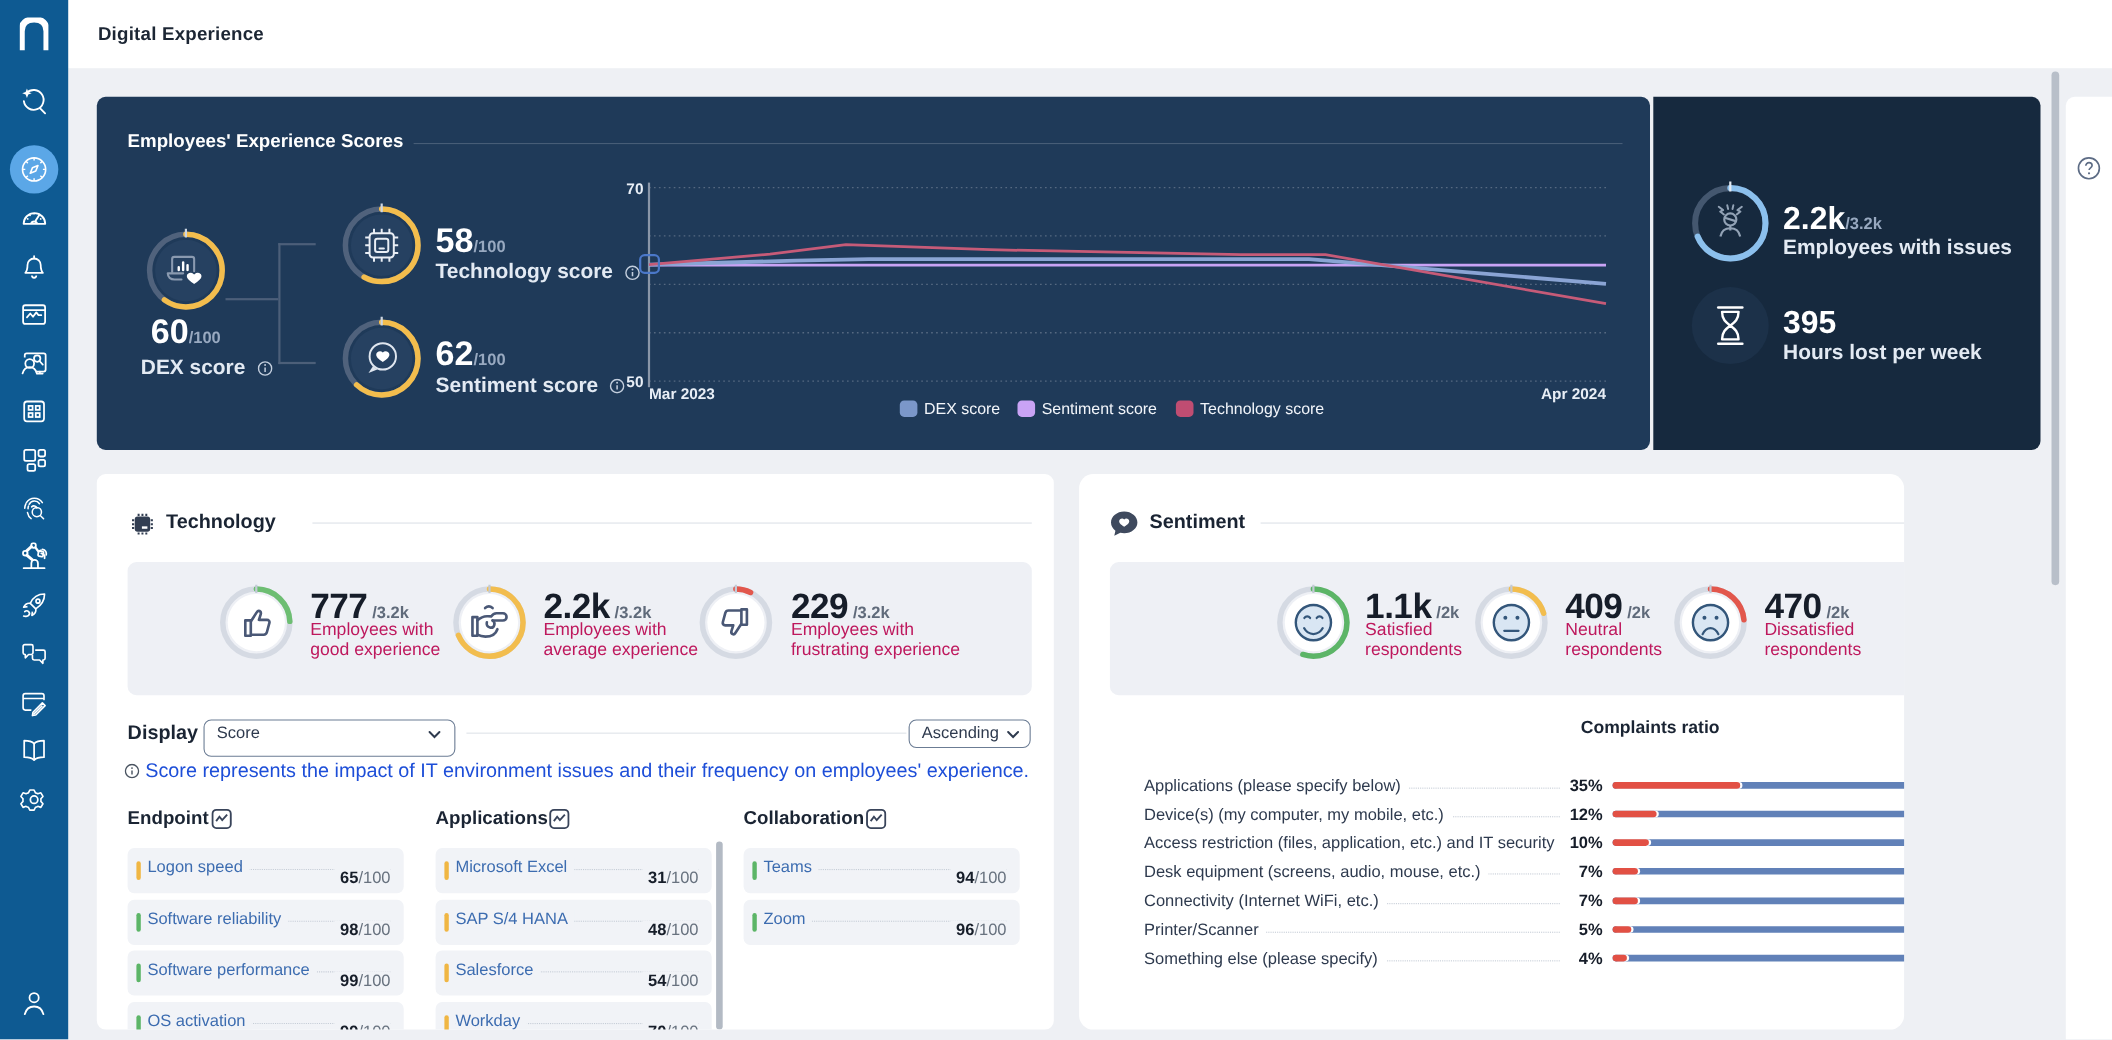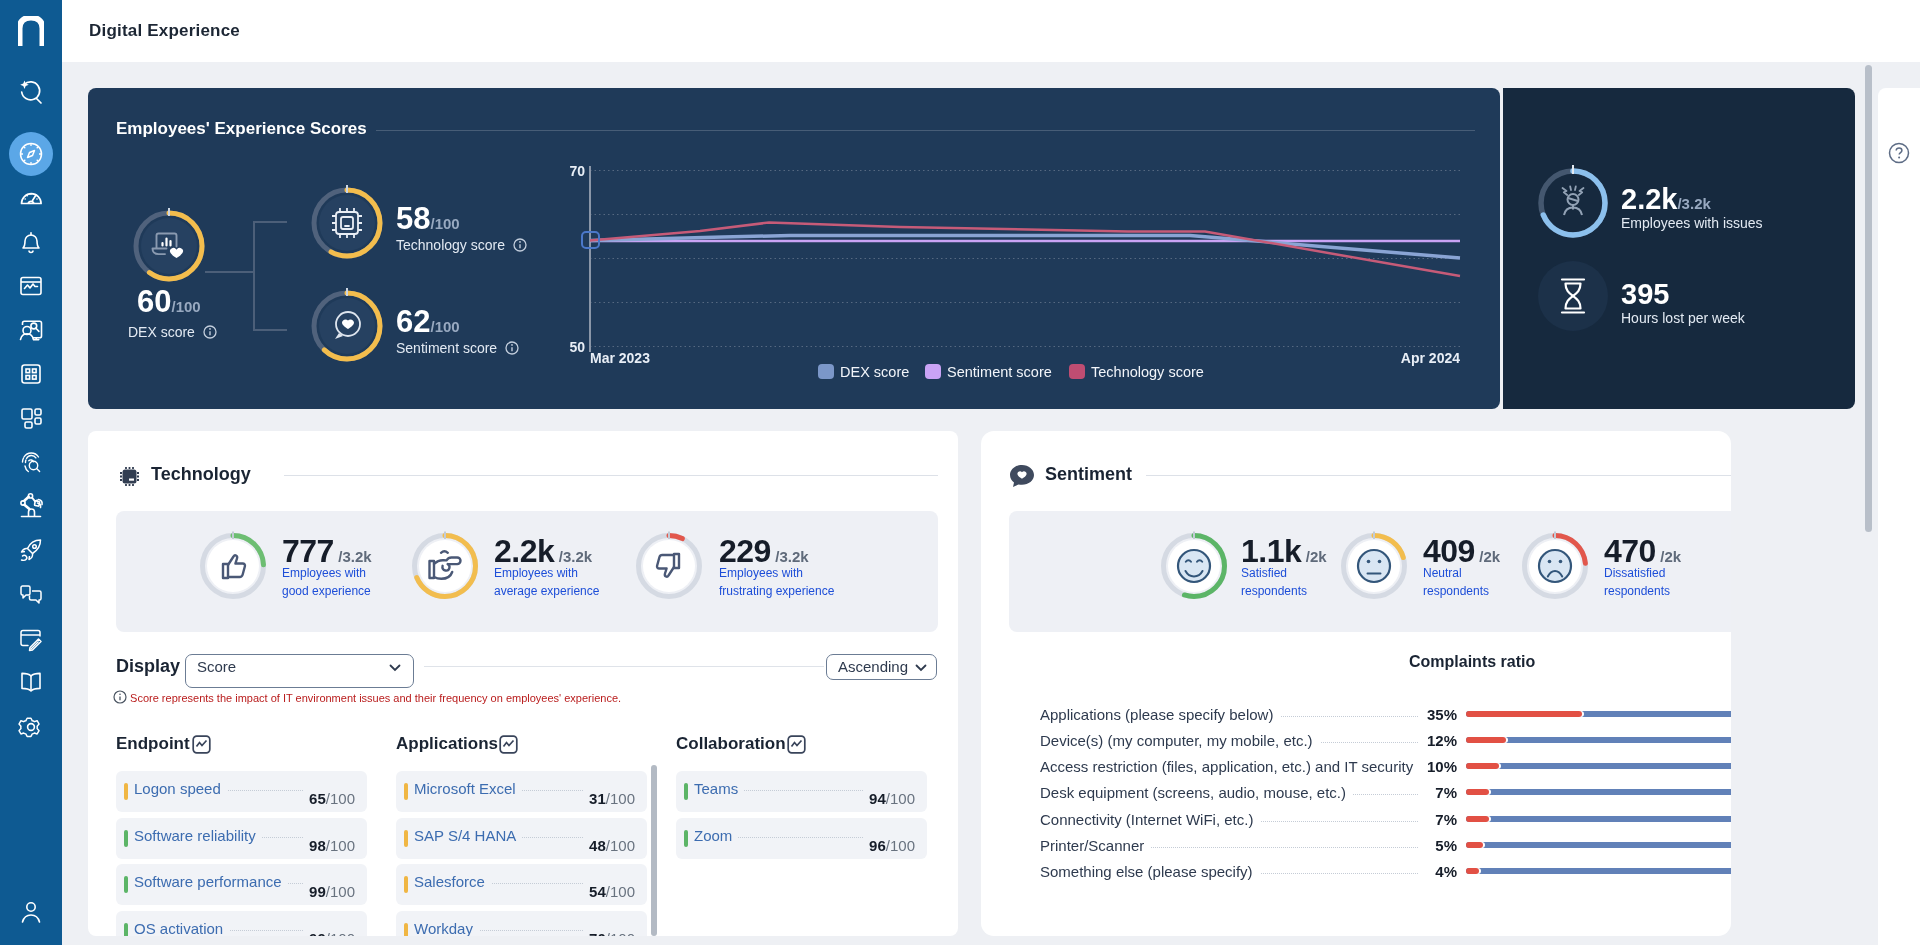--- a/index.html
+++ b/index.html
@@ -16,28 +16,28 @@
 
 #rightcard { left:1878px; top:88px; width:42px; height:857px; background:#fff; border-radius:8px 0 0 0; }
 #scrollthumb { left:1865px; top:65px; width:7px; height:467px; border-radius:4px; background:#b8bfc9; }
 
 #panel { left:88px; top:88px; width:1412px; height:321px; border-radius:8px; background:#1f3a59; }
 #subpanel { left:1415px; top:0; width:352px; height:321px; background:#16293e; border-radius:0 8px 8px 0; }
 #panel h2 { position:absolute; left:28px; top:25px; font-size:17px; color:#fff; }
 #panel .hline { position:absolute; left:288px; top:42px; width:1099px; height:1px; background:rgba(255,255,255,0.18); }
 .wnum { font-weight:bold; color:#fff; font-size:31px; }
 .wden { font-weight:bold; color:#98a9c0; font-size:15px; }
-.wlab { color:#e3eaf3; font-size:14px; }
+.wlab { color:#e3eaf3; font-size:19px;font-weight:bold; }
 
 .card { background:#fff; border-radius:8px; overflow:hidden; }
 #techcard { left:88px; top:431px; width:870px; height:505px;padding-left:28px; }
 #sentcard { left:981px; top:431px; width:750px; height:505px;border-radius:13px; }
 .statnum { font-weight:bold; color:#161d29; font-size:32px; letter-spacing:-0.5px; }
 .statden { color:#5f6a7a; font-size:15px; font-weight:bold; }
-.statlab { color:#1d4ed8; font-size:12px; line-height:18px; }
+.statlab { color:#be185d; font-size:16px; line-height:18px; }
 
 .pill { position:absolute; width:251px; height:41px; background:#f1f3f7; border-radius:6px; }
 .pill .bar { position:absolute; left:8px; top:12px; width:4px; height:17px; border-radius:2px; }
 .pill .lbl { position:absolute; left:18px; top:9px; font-size:15px; color:#3c6cb0; background:#f1f3f7; padding-right:6px; z-index:2; }
 .pill .dots { position:absolute; left:18px; right:12px; top:19px; border-bottom:1.7px dotted #c5ccd6; z-index:1; }
 .pill .scr { position:absolute; right:12px; top:19px; font-size:15px; color:#161d29; font-weight:bold; background:#f1f3f7; padding-left:5px; z-index:2; }
 .pill .scr span { color:#68727f; font-weight:normal; }
 .colhead { position:absolute; top:303px; font-size:17px; font-weight:bold; color:#1a2433; }
 
 .srow { position:absolute; height:20px; width:772px; }
@@ -352,21 +352,21 @@
     <svg width="12" height="8" style="position:absolute;right:12px;top:9px" viewBox="0 0 12 8">
         <path d="M1.5 1.5 l4.5 4.5 l4.5-4.5" stroke="#2e3a4e" stroke-width="1.8" fill="none" stroke-linecap="round"></path>
       </svg>
   </div>
   <div class="abs" style="left:336px;top:235px;width:400px;height:1px;background:#dfe3e9"></div>
   <div class="abs" style="left:738px;top:223px;width:111px;height:26px;border:1.2px solid #6b7c94;border-radius:7px;font-size:15px;color:#2e3a4e;line-height:24px;padding-left:11px">Ascending
     <svg width="12" height="8" style="position:absolute;right:9px;top:9px" viewBox="0 0 12 8">
         <path d="M1.5 1.5 l4.5 4.5 l4.5-4.5" stroke="#2e3a4e" stroke-width="1.8" fill="none" stroke-linecap="round"></path>
       </svg>
   </div>
-  <div class="abs" style="left:25px;top:259px;font-size:11px;color:#b91c1c">
+  <div class="abs" style="left:25px;top:259px;font-size:18px;color:#1d4ed8">
     <svg width="14" height="14" viewBox="0 0 14 14" style="display:inline;vertical-align:-2px">
         <circle cx="7" cy="7" r="6" fill="none" stroke="#4a5461" stroke-width="1.2"></circle>
         <path d="M7 6.4 v3.8" stroke="#4a5461" stroke-width="1.3"></path>
         <circle cx="7" cy="4.2" r="0.8" fill="#4a5461"></circle>
       </svg>
     Score represents the impact of IT environment issues and their frequency on employees' experience.
   </div>
 
   <div class="colhead" style="left:28px">Endpoint</div>
   <svg class="abs chicon" style="left:104px;top:304px" width="19" height="19" viewBox="0 0 19 19">
@@ -492,21 +492,21 @@
     <line x1="36" y1="1.5" x2="36" y2="9" stroke="#c3cbd6" stroke-width="2"></line>
     <circle cx="36" cy="36" r="26" fill="#fff"></circle>
     <circle cx="36" cy="36" r="16" fill="#d9e6f3" stroke="#33567a" stroke-width="2.2"></circle>
     <path d="M28.8 46.5 c2-3.9 4.8-5.5 7.2-5.5 c2.4 0 5.2 1.6 7.2 5.5" stroke="#33567a" stroke-width="2" fill="none" stroke-linecap="round"></path>
     <circle cx="30.5" cy="31.5" r="1.8" fill="#33567a"></circle>
     <circle cx="41.5" cy="31.5" r="1.8" fill="#33567a"></circle>
   </svg>
   <div class="abs" style="left:623px;top:102px"><span class="statnum">470</span> <span class="statden">/2k</span></div>
   <div class="abs statlab" style="left:623px;top:133px">Dissatisfied<br>respondents</div>
 
-  <div class="abs" style="left:428px;top:222px;font-size:16px;font-weight:bold;color:#1a2433">Complaints ratio</div>
+  <div class="abs" style="left:456px;top:222px;font-size:16px;font-weight:bold;color:#1a2433">Complaints ratio</div>
 
   <div class="srow" style="left:59px;top:273px">
       <div class="slbl">Applications (please specify below)</div>
       <div class="sdots"></div>
       <div class="spct">35%</div>
       <div class="sbar">
         <div class="sred" style="width:116px"></div>
       </div>
     </div>
   <div class="srow" style="left:59px;top:299px">

